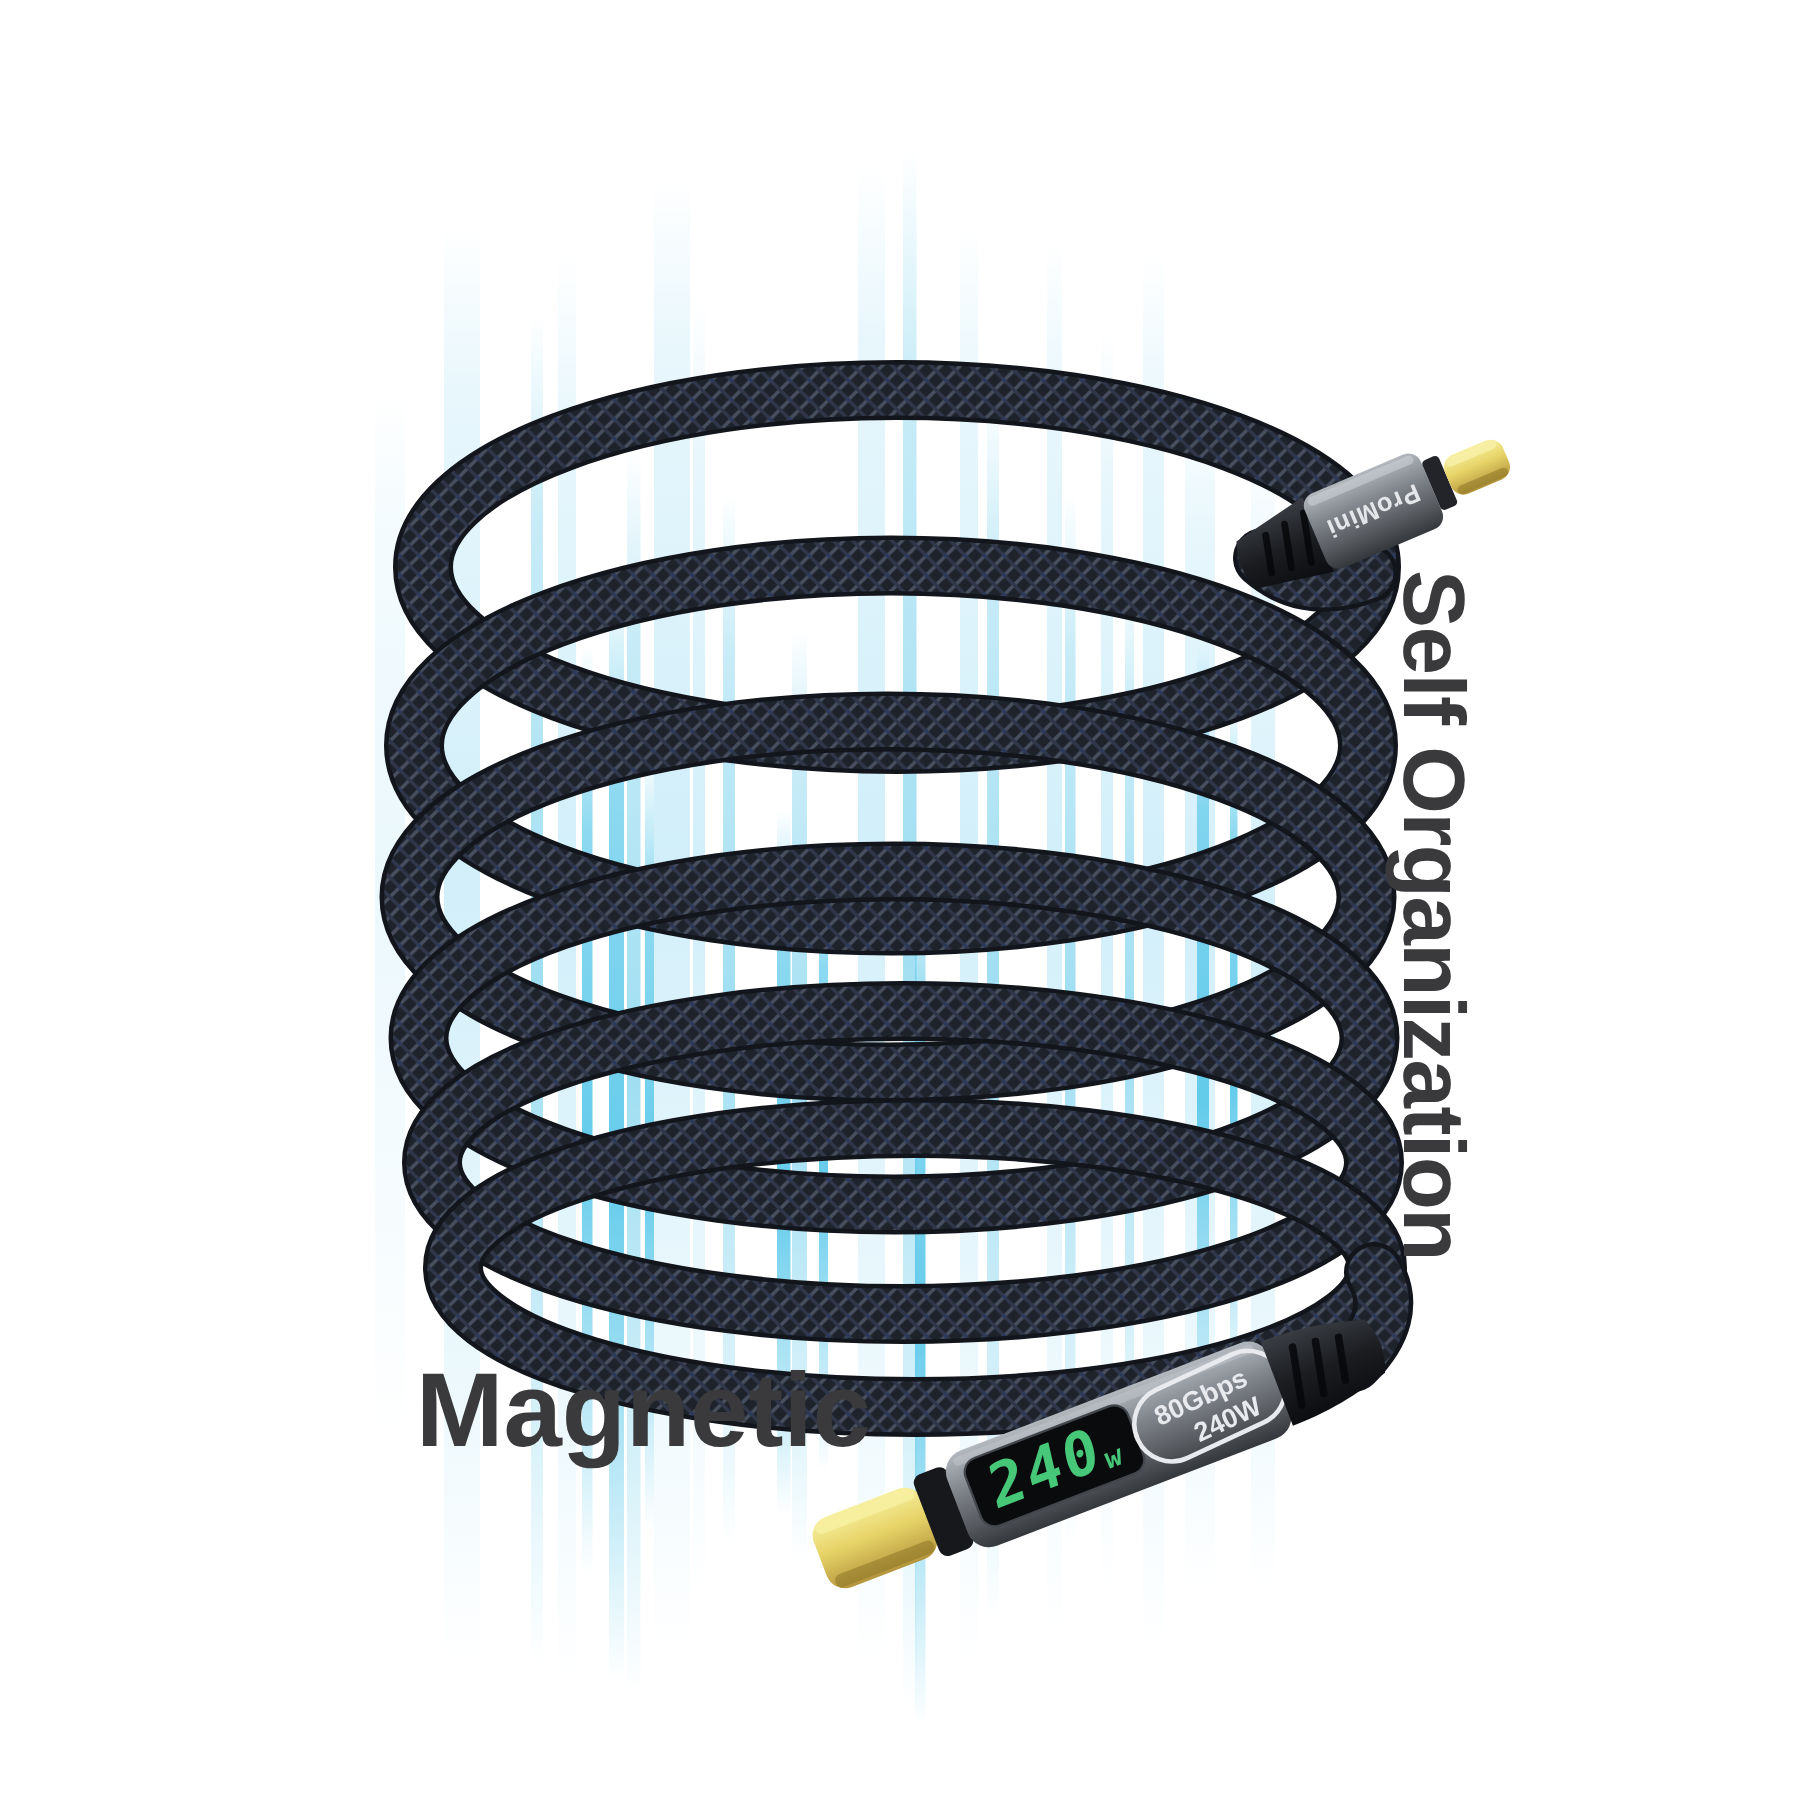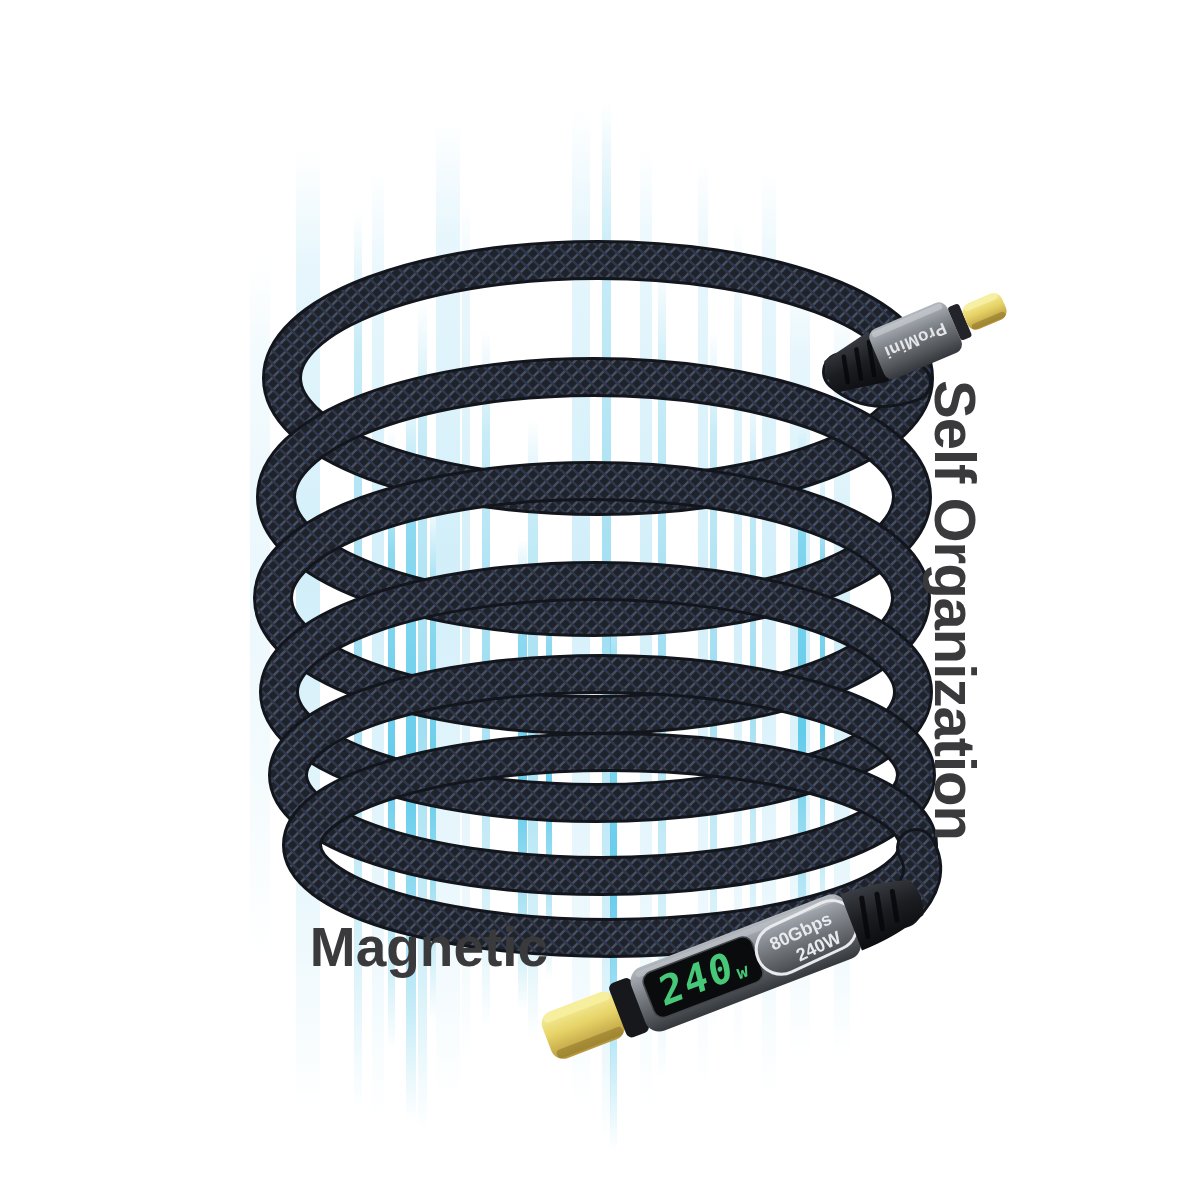--- a/index.html
+++ b/index.html
@@ -7,23 +7,22 @@
          font-family:"Liberation Sans",sans-serif;}
   .stage svg{position:absolute;left:0;top:0;}
   .side-label{
     position:absolute;left:922px;top:380px;height:580px;
     writing-mode:vertical-rl;text-orientation:mixed;
     font-size:58px;font-weight:bold;letter-spacing:-1px;
     color:var(--c-label_text,#3a3a3c);white-space:nowrap;
   }
   .bottom-label{
     position:absolute;left:248px;top:904px;width:362px;
-    text-align:center;font-size:55px;font-weight:bold;line-height:1.04;
+    text-align:center;font-size:70px;font-weight:bold;line-height:1.04;
     color:var(--c-label_text,#3a3a3c);
-    margin-top:15px;
   }
   .brand-text{font-family:"Liberation Sans",sans-serif;font-weight:bold;font-size:17px;
     fill:var(--c-brand_text,#e4e6e9);letter-spacing:.5px;}
   .display-text{font-family:"DejaVu Sans Mono",monospace;font-weight:bold;
     fill:var(--c-display_green,#46c878);}
   .marking-text{font-family:"Liberation Sans",sans-serif;font-weight:bold;font-size:18px;
     fill:var(--c-marking_text,#e8eaee);}
   .marking-outline{stroke:var(--c-marking_text,#e8eaee);}
 </style>
 </head>

